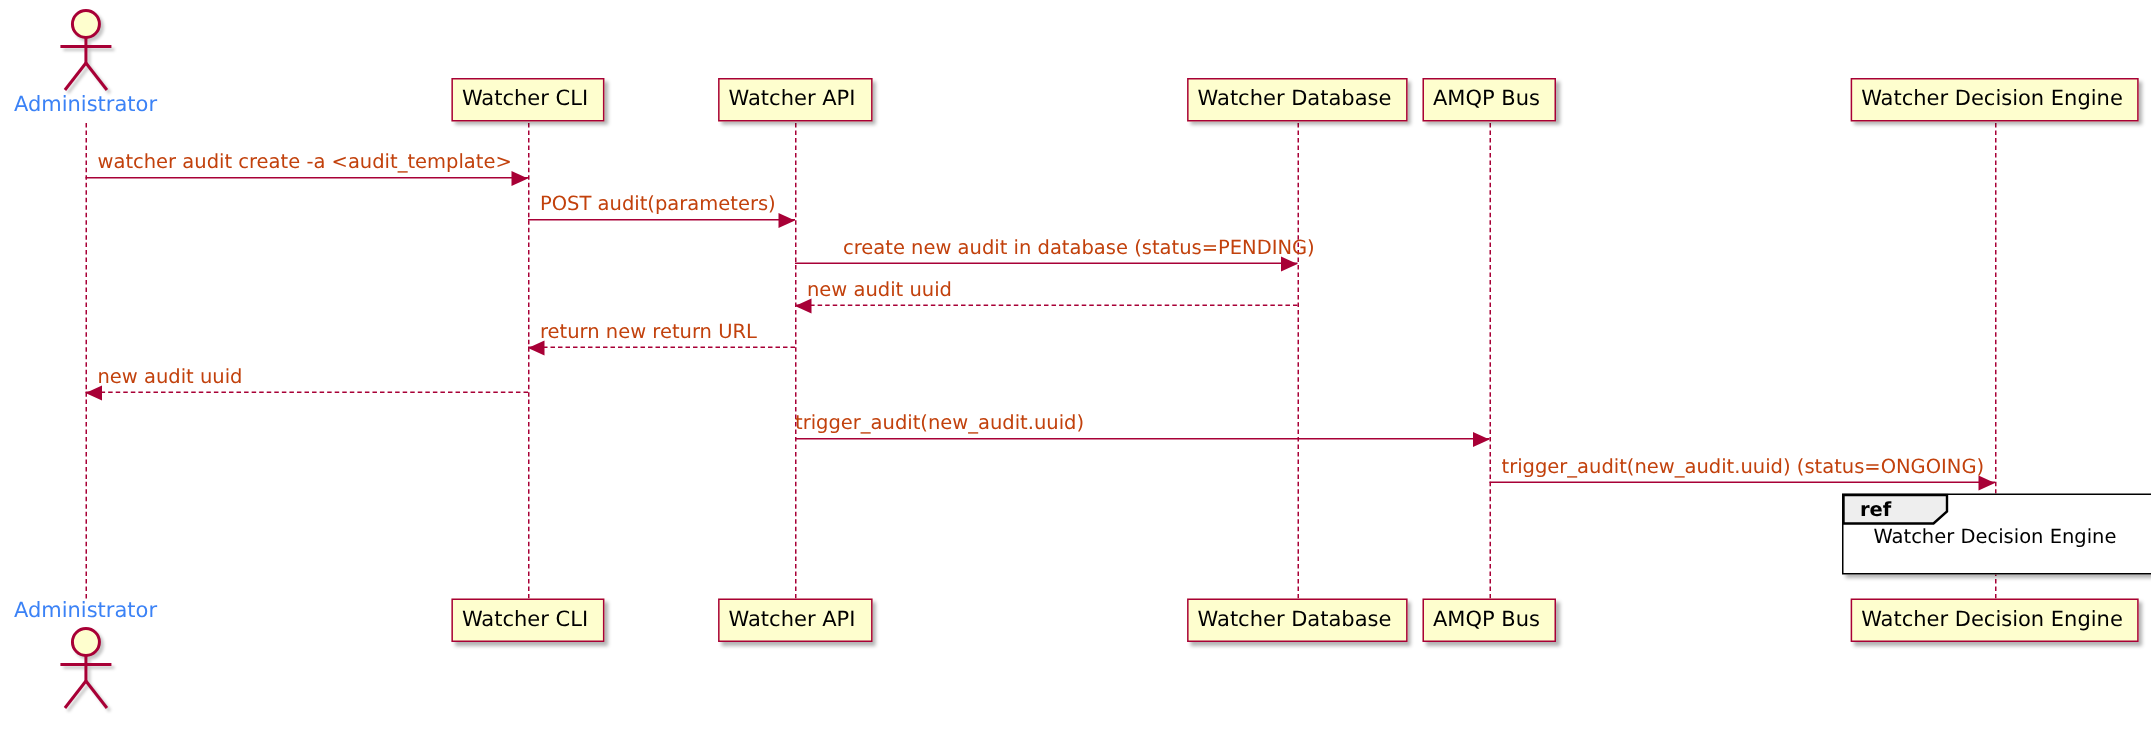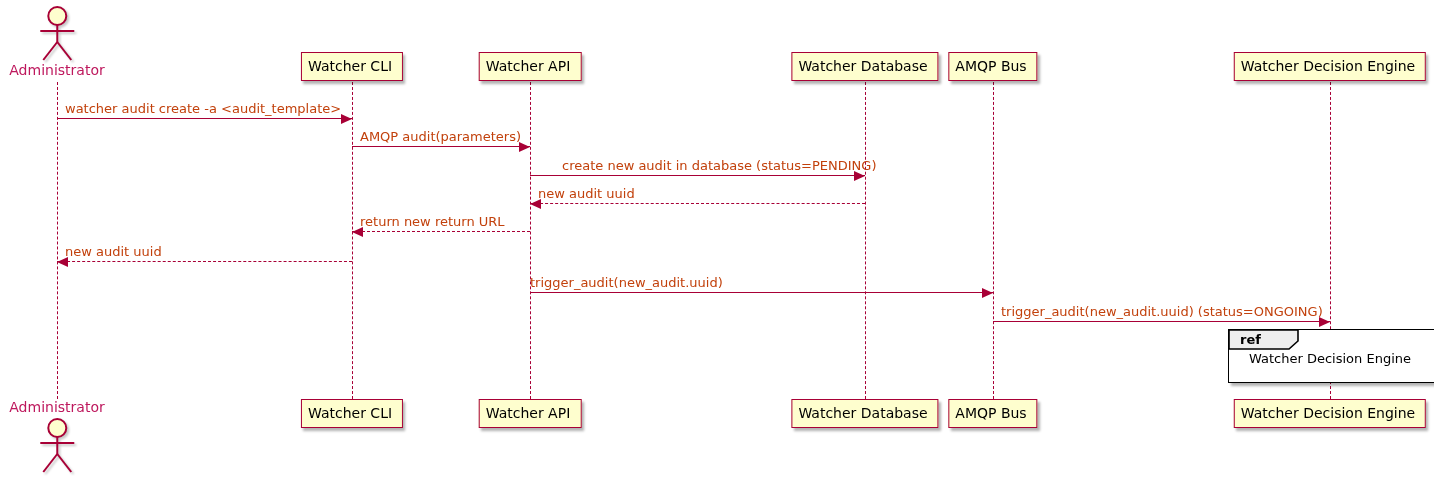--- a/index.html
+++ b/index.html
@@ -17,21 +17,21 @@
   }
   .msg-line{position:absolute;height:0;z-index:2;}
   .msg-line.solid{border-top:1px solid #A80036;}
   .msg-line.dashed{border-top:1px dashed #A80036;}
   .msg-label{position:absolute;font-size:13px;color:#c2410c;white-space:nowrap;z-index:2;}
   .arrow{position:absolute;width:0;height:0;border-top:5px solid transparent;border-bottom:5px solid transparent;z-index:2;}
   .arrow.r{border-left:11px solid #A80036;}
   .arrow.l{border-right:11px solid #A80036;}
   .actor{position:absolute;transform:translateX(-50%);display:flex;flex-direction:column;align-items:center;z-index:3;}
   .actor svg{filter:drop-shadow(2px 2px 1px rgba(0,0,0,0.22));}
-  .actor-label{font-size:14px;color:#be185d;white-space:nowrap;line-height:16px;}
+  .actor-label{font-size:14px;color:#3b82f6;white-space:nowrap;line-height:16px;}
   .refbox{
     position:absolute;background:#ffffff;border:1.8px solid #000;
     box-shadow:2.5px 2.5px 2.5px rgba(0,0,0,0.3);z-index:5;box-sizing:border-box;
   }
   .reftab{position:absolute;top:-1px;left:-1px;}
   .refbody{padding:19px 6px 2px 20px;}
   .refline{font-size:13px;line-height:19px;color:#000;white-space:nowrap;}
 </style>
 </head>
 <body>
@@ -45,21 +45,21 @@
       <div class="lifeline" style="left: 865px; top: 82px; height: 317px;"></div>
       <div class="lifeline" style="left: 993px; top: 82px; height: 317px;"></div>
       <div class="lifeline" style="left: 1330px; top: 82px; height: 317px;"></div>
     </div>
   <div id="messages">
       <div class="msg-line solid" style="left: 57px; width: 295px; top: 118px;"></div>
       <div class="arrow r" style="top: 113.5px; left: 341px;"></div>
       <div class="msg-label" style="left: 65px; top: 101px;">watcher audit create -a &lt;audit_template&gt;</div>
       <div class="msg-line solid" style="left: 352px; width: 178px; top: 146px;"></div>
       <div class="arrow r" style="top: 141.5px; left: 519px;"></div>
-      <div class="msg-label" style="left: 360px; top: 129px;">AMQP audit(parameters)</div>
+      <div class="msg-label" style="left: 360px; top: 129px;">POST audit(parameters)</div>
       <div class="msg-line solid" style="left: 530px; width: 335px; top: 175px;"></div>
       <div class="arrow r" style="top: 170.5px; left: 854px;"></div>
       <div class="msg-label" style="left: 538px; top: 158px; margin-left: 24px;">create new audit in database (status=PENDING)</div>
       <div class="msg-line dashed" style="left: 530px; width: 335px; top: 203px;"></div>
       <div class="arrow l" style="top: 198.5px; left: 530px;"></div>
       <div class="msg-label" style="left: 538px; top: 186px;">new audit uuid</div>
       <div class="msg-line dashed" style="left: 352px; width: 178px; top: 231px;"></div>
       <div class="arrow l" style="top: 226.5px; left: 352px;"></div>
       <div class="msg-label" style="left: 360px; top: 214px;">return new return URL</div>
       <div class="msg-line dashed" style="left: 57px; width: 295px; top: 261px;"></div>

